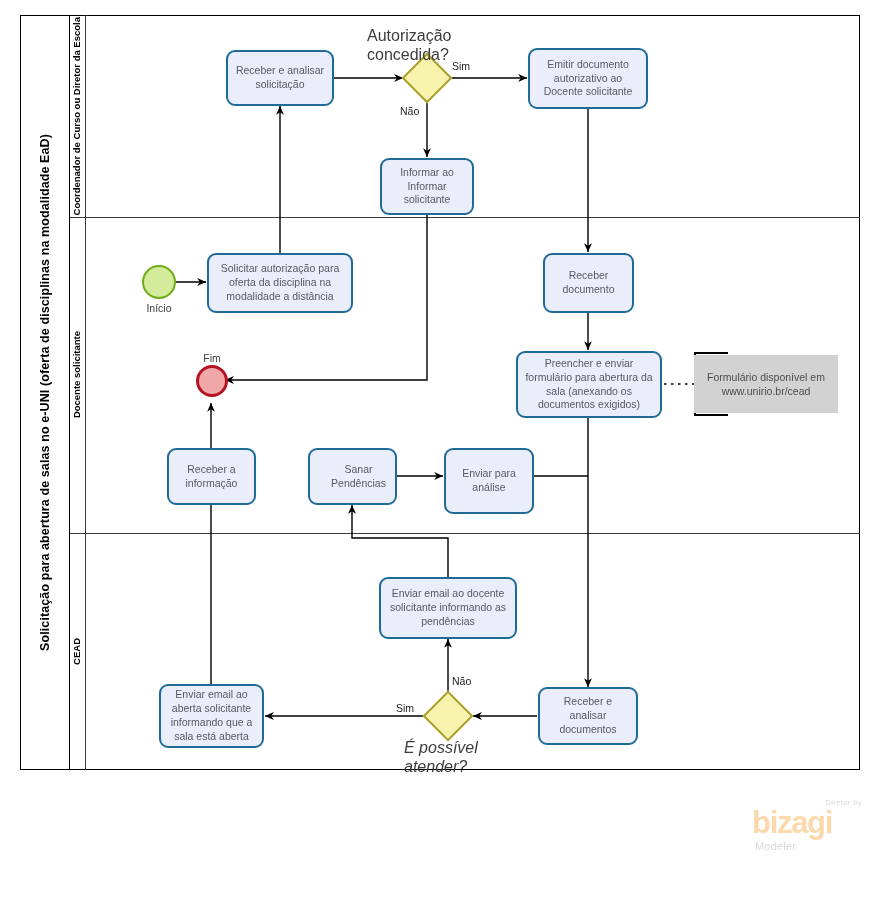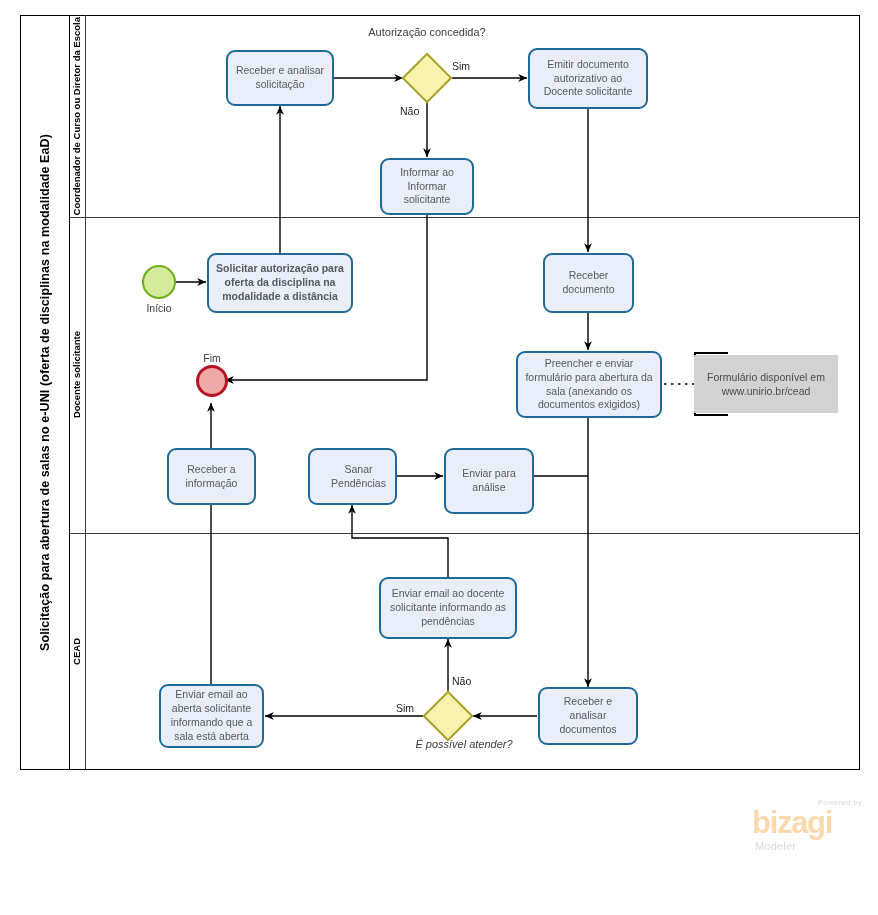--- a/index.html
+++ b/index.html
@@ -123,23 +123,23 @@
   
   .gateway {
     position: absolute;
     background: #f7f2ac;
     border: 2px solid #a9a02a;
     box-sizing: border-box;
     transform: rotate(45deg);
   }
   .gateway-label {
     position: absolute;
-    font-size: 11px;
+    font-size: 16px;
     color: #3c3c3c;
-    text-align: center;
+    text-align: left;
     line-height: 1.2;
   }
 
   
   .flow-layer {
     position: absolute;
     left: 0;
     top: 0;
     width: 878px;
     height: 915px;
@@ -298,21 +298,21 @@
 
   <div class="gateway" style="left:430px; top:698px; width:36px; height:36px;"></div>
   <div class="gateway-label" style="left:404px; top:738px; width:120px;font-style:italic;">É possível atender?</div>
 
   <div class="task" style="left:226px; top:50px; width:108px; height:56px;">Receber  e analisar solicitação</div>
 
   <div class="task" style="left:528px; top:48px; width:120px; height:61px;">Emitir documento autorizativo ao Docente solicitante</div>
 
   <div class="task" style="left:380px; top:158px; width:94px; height:57px;">Informar ao Informar solicitante</div>
 
-  <div class="task" style="left:207px; top:253px; width:146px; height:60px;font-weight:bold;">Solicitar autorização para oferta da disciplina na modalidade a distância</div>
+  <div class="task" style="left:207px; top:253px; width:146px; height:60px;">Solicitar autorização para oferta da disciplina na modalidade a distância</div>
 
   <div class="task" style="left:516px; top:351px; width:146px; height:67px;">Preencher e enviar formulário para abertura da sala (anexando os documentos exigidos)</div>
 
   <div class="task" style="left:543px; top:253px; width:91px; height:60px;">Receber documento</div>
 
   <div class="task" style="left:167px; top:448px; width:89px; height:57px;">Receber a informação</div>
 
   <div class="task" style="left:308px; top:448px; width:89px; height:57px;padding-left:17px;">Sanar Pendências</div>
 
   <div class="task" style="left:444px; top:448px; width:90px; height:66px;">Enviar para análise</div>
@@ -320,18 +320,18 @@
   <div class="task" style="left:379px; top:577px; width:138px; height:62px;">Enviar email ao docente solicitante informando as pendências</div>
 
   <div class="task" style="left:159px; top:684px; width:105px; height:64px;">Enviar email ao aberta solicitante informando que a sala está aberta</div>
 
   <div class="task" style="left:538px; top:687px; width:100px; height:58px;">Receber e analisar documentos</div>
 
   <div class="annotation-bracket" style="left:694px; top:352px; width:34px; height:64px;"></div>
   <div class="annotation" style="left:694px; top:355px; width:144px; height:58px;">Formulário disponível em www.unirio.br/cead</div>
 
   <div class="watermark">
-    <div class="wm-powered">Powered by</div>
+    <div class="wm-powered">Diretor by</div>
     <div class="wm-bizagi">bizagi</div>
     <div class="wm-modeler">Modeler</div>
   </div>
 
 </div>
 
 </body></html>

